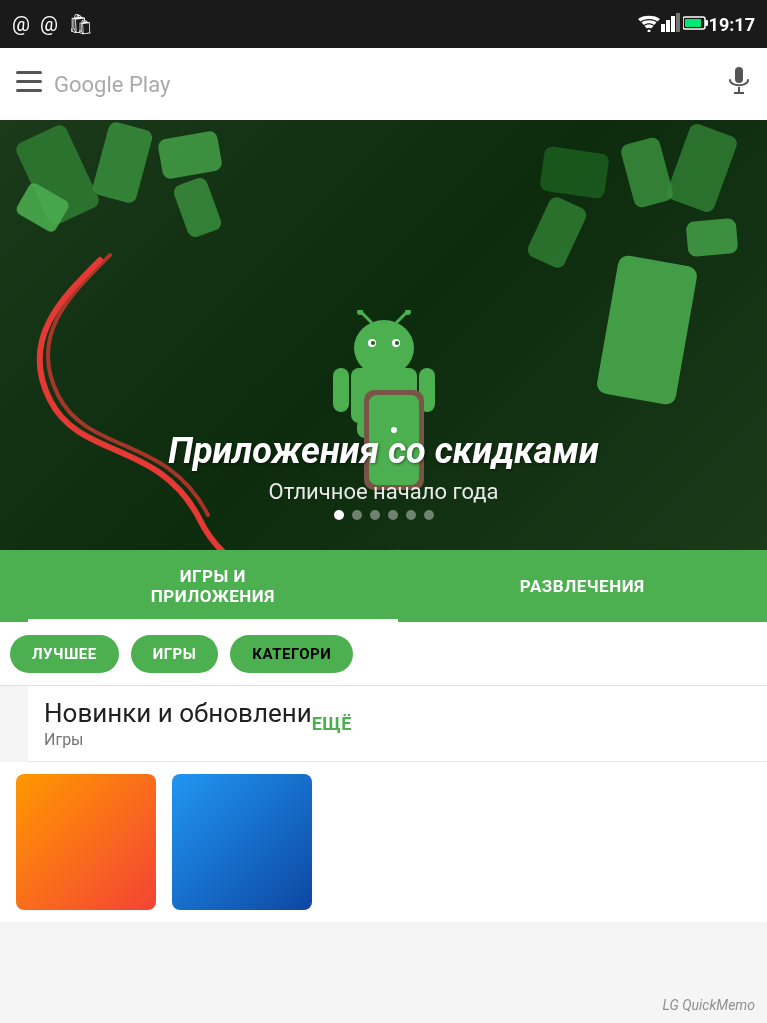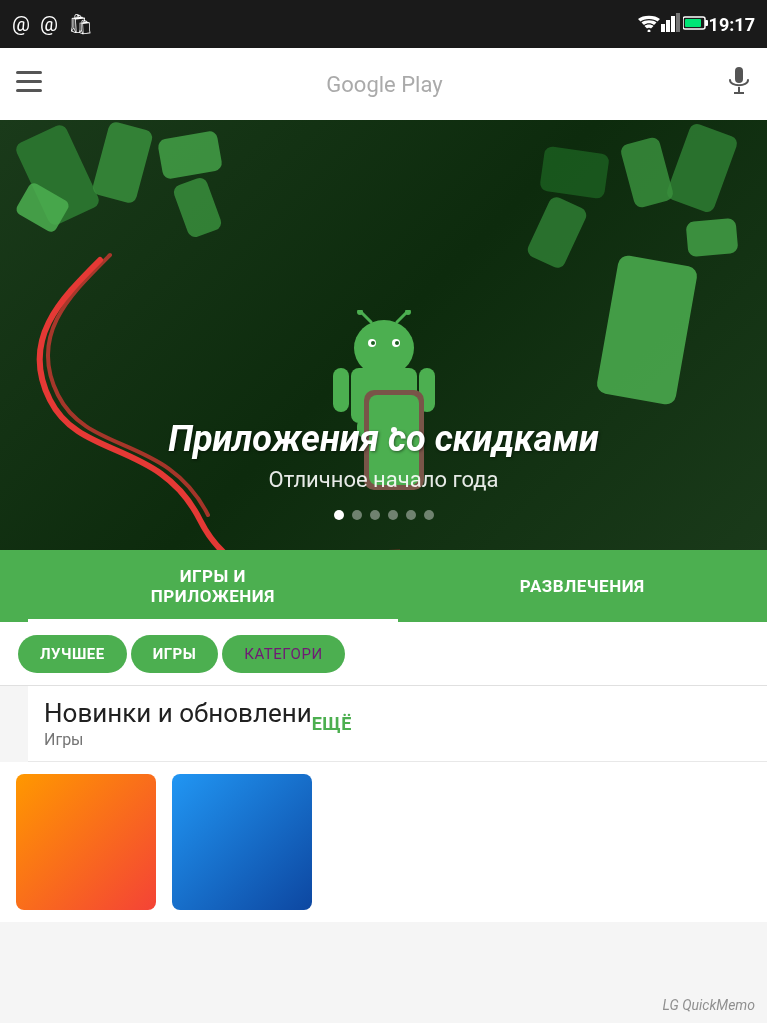--- a/index.html
+++ b/index.html
@@ -49,21 +49,20 @@
     
     #search-bar {
       width: 100%;
       height: 72px;
       background: white;
       display: flex;
       align-items: center;
       padding: 10px 16px;
       gap: 12px;
       box-shadow: 0 2px 4px rgba(0,0,0,0.15);
-      text-align: center;
     }
     .hamburger-icon {
       font-size: 26px;
       color: #555;
       cursor: pointer;
     }
     .search-text {
       flex: 1;
       font-size: 22px;
       color: #aaa;
@@ -115,21 +114,21 @@
       line-height: 1.2;
       margin-bottom: 6px;
       font-style: italic;
     }
     .banner-subtitle {
       color: rgba(255,255,255,0.9);
       font-size: 22px;
       text-align: center;
       position: relative;
       z-index: 10;
-      margin-bottom: 18px;
+      margin-bottom: 6px;
     }
     .banner-dots {
       display: flex;
       gap: 8px;
       position: relative;
       z-index: 10;
     }
     .dot {
       width: 10px;
       height: 10px;
@@ -186,44 +185,44 @@
       background: white;
     }
 
     
     #filter-row {
       width: 100%;
       height: 64px;
       background: white;
       display: flex;
       align-items: center;
-      padding: 0 18px;
-      gap: 4px;
+      padding: 0 10px;
+      gap: 12px;
       overflow: hidden;
       border-bottom: 1px solid #e0e0e0;
     }
     .filter-pill {
       background: #4caf50;
       color: white;
       border-radius: 24px;
       padding: 10px 22px;
       font-size: 15px;
       font-weight: 700;
       white-space: nowrap;
       cursor: pointer;
       letter-spacing: 0.5px;
       text-transform: uppercase;
     }
     .filter-pill-clipped {
       background: #4caf50;
-      color: #701a75;
+      color: #000000;
       border-radius: 24px;
       padding: 10px 22px;
       font-size: 15px;
-      font-weight: 400;
+      font-weight: 700;
       white-space: nowrap;
       cursor: pointer;
       letter-spacing: 0.5px;
       text-transform: uppercase;
       max-width: 140px;
       overflow: hidden;
     }
 
     
     #section-header {

